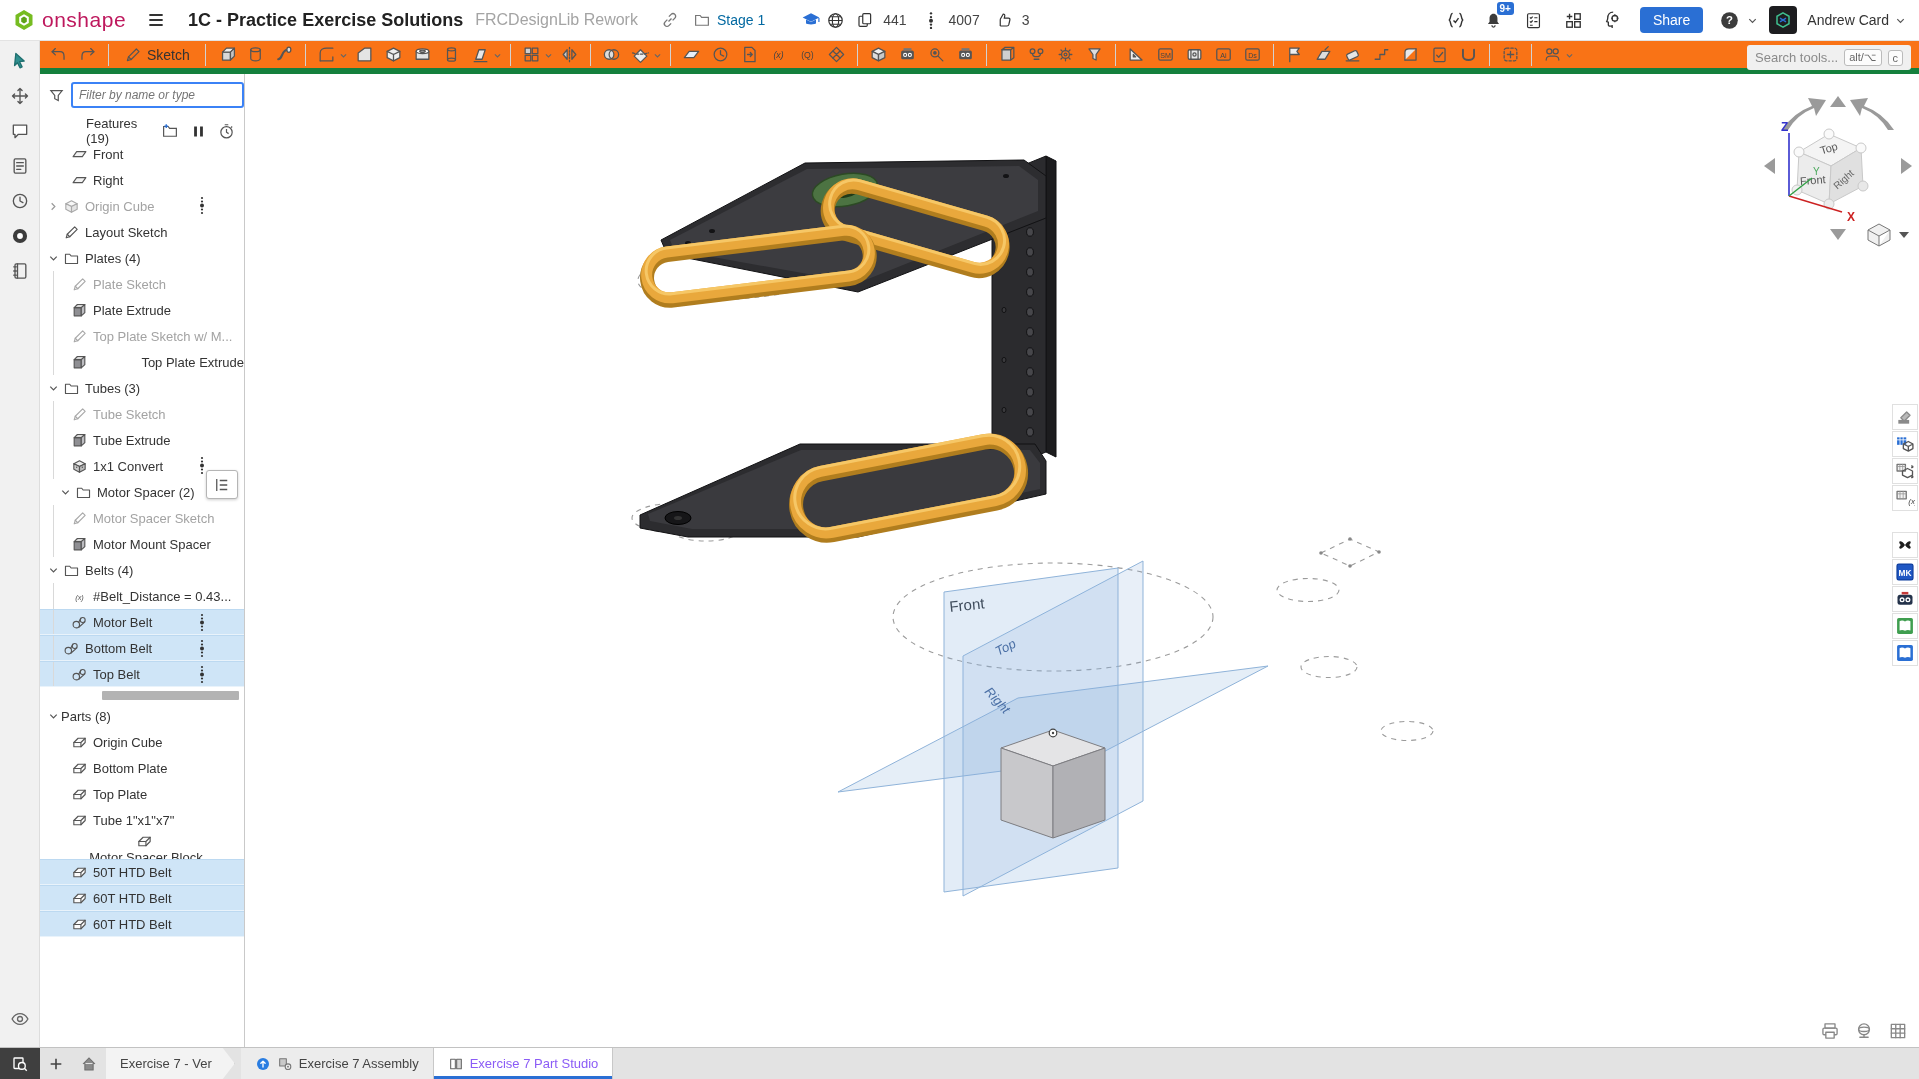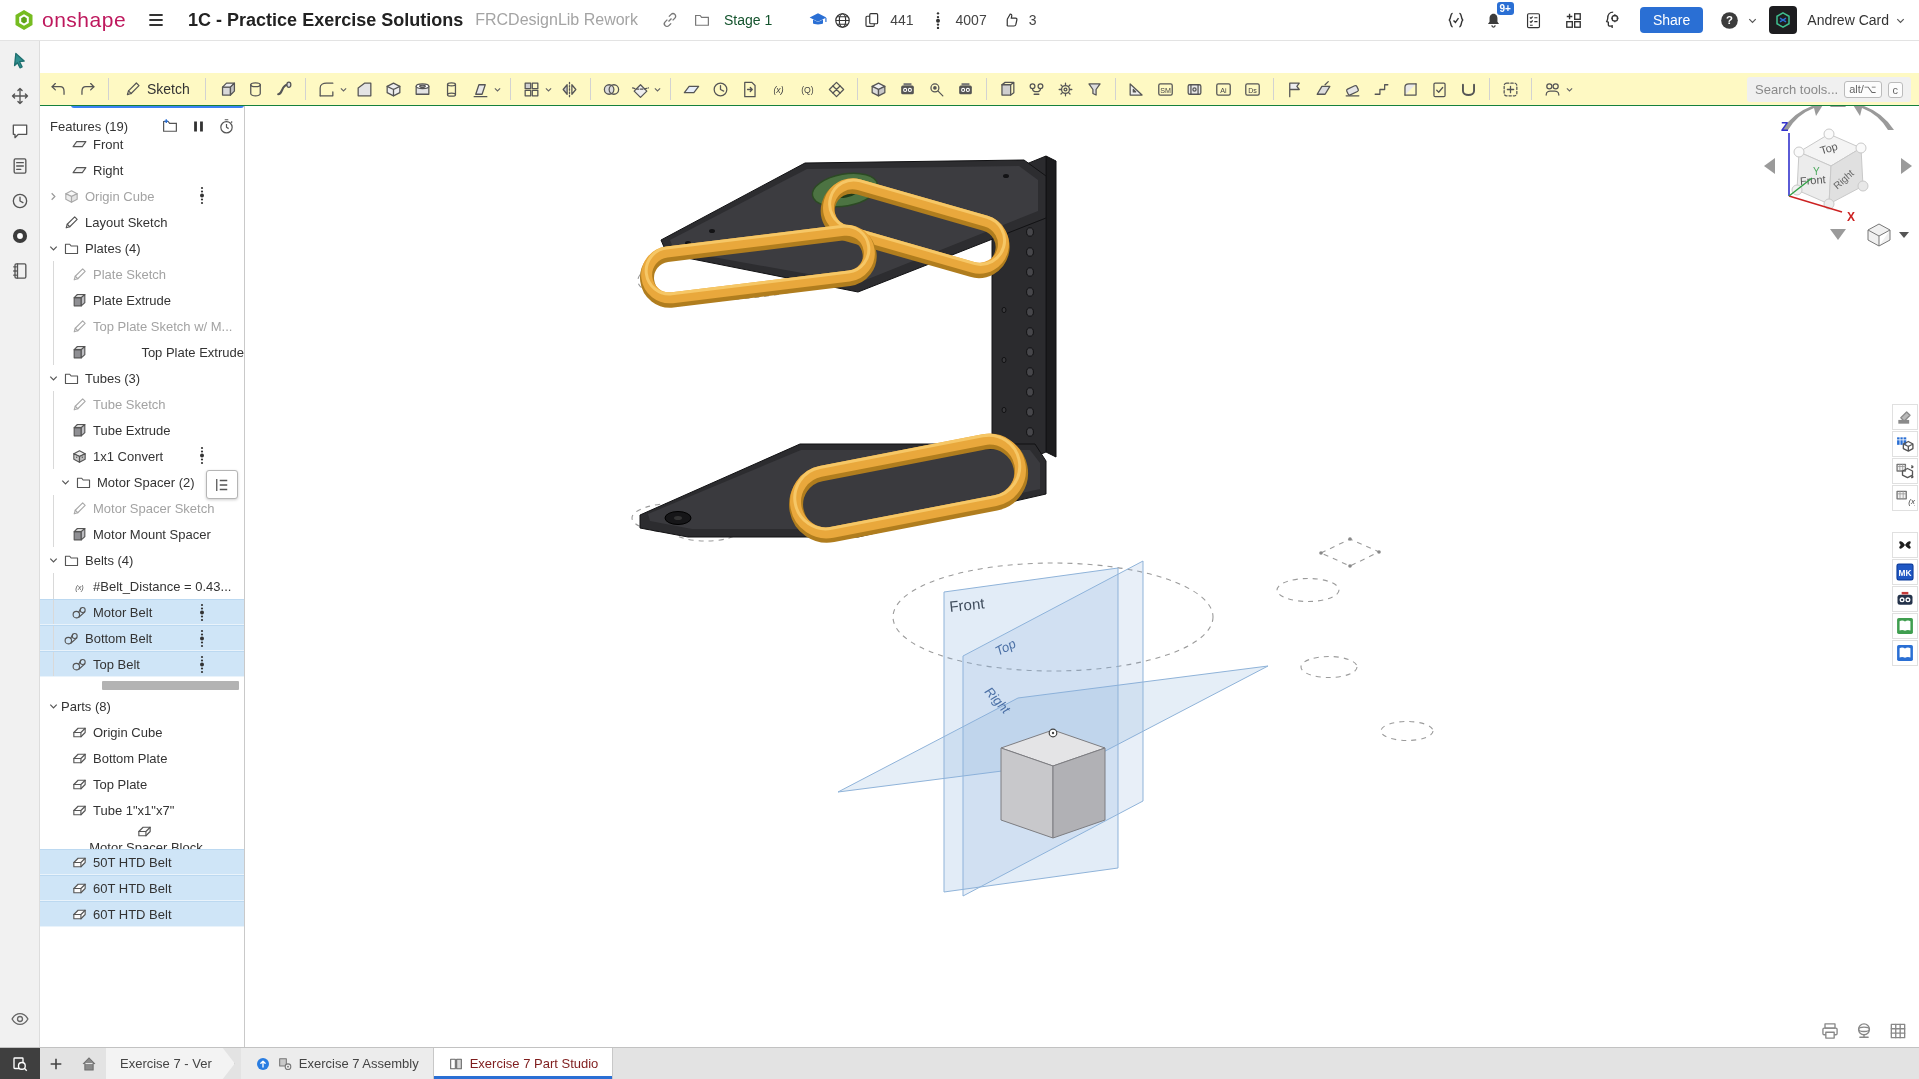--- a/index.html
+++ b/index.html
@@ -7,48 +7,48 @@
 
   
   .topbar{position:absolute;left:0;top:0;width:1919px;height:41px;background:#fff;border-bottom:1px solid #e3e3e3;display:flex;align-items:center;padding:0 12px;box-sizing:border-box;z-index:30;}
   .logo-word{font-size:21px;color:#be185d;margin:0 4px 0 6px;letter-spacing:.5px;}
   .hamburger{margin:0 10px 0 14px;cursor:pointer;}
   .doc-title{font-size:18px;font-weight:bold;color:#222;margin-left:10px;white-space:nowrap;}
   .doc-sub{font-size:16px;color:#a4a4a4;margin-left:12px;white-space:nowrap;}
   .tb-ic{display:inline-flex;align-items:center;justify-content:center;width:24px;height:24px;flex:none;}
   .tb-group{display:flex;align-items:center;gap:4px;}
   .stat-num{font-size:14px;color:#444;margin:0 2px;}
-  .stage-label{font-size:14px;color:#14532d;margin-left:10px;}
+  .stage-label{font-size:14px;color:#0369a1;margin-left:3px;}
   .share-btn{background:#2a6fd4;color:#fff;font-size:14px;border:none;border-radius:4px;padding:5px 13px;margin:0 10px;cursor:pointer;}
   .badge{position:absolute;top:-6px;right:-8px;background:#2a6fd4;color:#fff;font-size:10px;border-radius:3px;padding:1px 3px;font-weight:bold;}
   .avatar{width:28px;height:28px;background:#1d1d1f;border-radius:4px;display:flex;align-items:center;justify-content:center;margin:0 6px;}
   .user-name{font-size:14px;color:#333;}
 
   
-  .ftoolbar{position:absolute;left:40px;top:41px;width:1879px;height:33px;background:#fef9c3;border-bottom:1px solid #15803d;display:flex;align-items:center;padding-left:5px;box-sizing:border-box;z-index:25;gap:2px;margin-top:32px;}
+  .ftoolbar{position:absolute;left:40px;top:41px;width:1879px;height:33px;background:#f97316;border-bottom:6px solid #15803d;display:flex;align-items:center;padding-left:5px;box-sizing:border-box;z-index:25;gap:2px;}
   .tcell{width:27px;height:27px;display:flex;align-items:center;justify-content:center;border-radius:3px;cursor:pointer;flex:none;}
   .tdiv{width:1px;height:22px;background:#d2d2d2;margin:0 5px;flex:none;}
   .tcaret{margin-left:-3px;flex:none;width:10px;}
   .sketch-btn{display:flex;align-items:center;gap:5px;padding:0 8px;height:27px;border-radius:3px;cursor:pointer;flex:none;}
   .sketch-btn span{font-size:14px;color:#333;}
   .search-tools{position:absolute;right:8px;top:4px;height:25px;display:flex;align-items:center;gap:6px;background:#f0f0f0;border-radius:3px;padding:0 8px;}
   .search-tools .st-label{font-size:13px;color:#8a8a8a;}
   .key-badge{font-size:11px;color:#666;border:1px solid #bbb;background:#fcfcfc;border-radius:3px;padding:1px 4px;}
 
   
   .leftstrip{position:absolute;left:0;top:41px;width:40px;height:1007px;background:#f1f1f1;border-right:1px solid #ddd;z-index:20;display:flex;flex-direction:column;align-items:center;padding-top:6px;box-sizing:border-box;}
   .ls-ic{width:28px;height:28px;display:flex;align-items:center;justify-content:center;margin-bottom:7px;border-radius:4px;cursor:pointer;}
   .ls-bottom{position:absolute;bottom:8px;left:6px;}
 
   
   .fpanel{position:absolute;left:40px;top:74px;width:205px;height:974px;background:#fff;border-right:1px solid #c9c9c9;z-index:20;box-sizing:border-box;}
   .filter-row{display:flex;align-items:center;padding:8px 6px 4px 6px;gap:5px;}
   .filter-input{flex:1;height:22px;border:2px solid #3b82f6;border-radius:3px;font-size:12px;font-style:italic;color:#555;padding:0 6px;font-family:"Liberation Sans",sans-serif;}
   .feat-head{display:flex;align-items:center;padding:4px 8px 4px 10px;}
-  .feat-head .fh-label{font-size:13px;color:#333;flex:1;}
+  .feat-head .fh-label{font-size:13px;color:#333;flex:1;margin-left:36px;}
   .fh-ic{width:20px;height:20px;display:flex;align-items:center;justify-content:center;margin-left:8px;cursor:pointer;}
   .tree{position:relative;overflow:hidden;height:880px;}
   .tree-row{position:relative;height:26px;display:flex;align-items:center;font-size:13px;color:#333;cursor:pointer;box-sizing:border-box;}
   .tree-row.first{margin-top:-9px;}
   .tree-row.selected{background:#cfe5f7;border-top:1px solid #bcd9f1;border-bottom:1px solid #e9f3fb;}
   .tree-row.disabled{color:#a3a3a3;}
   .tree-row.disabled .t-ic svg{opacity:.5;}
   .t-chev{width:16px;display:flex;justify-content:center;flex:none;margin-left:5px;}
   .t-ic{width:20px;display:flex;justify-content:center;flex:none;margin-right:4px;}
   .t-label{white-space:nowrap;overflow:hidden;text-overflow:ellipsis;flex:1;}
@@ -68,21 +68,21 @@
   .rp-ic{width:26px;height:26px;background:#fff;border:1px solid #e0e0e0;display:flex;align-items:center;justify-content:center;cursor:pointer;margin-bottom:1px;box-sizing:border-box;}
   .rp-gap{height:20px;}
 
   
   .tabbar{position:absolute;left:0;bottom:0;width:1919px;height:31px;background:#e3e3e3;border-top:1px solid #c2c2c2;display:flex;align-items:stretch;z-index:30;}
   .tab-search{width:40px;background:#3f3f3f;display:flex;align-items:center;justify-content:center;cursor:pointer;flex:none;}
   .tab-plus{width:32px;display:flex;align-items:center;justify-content:center;cursor:pointer;flex:none;}
   .tab-home{width:34px;display:flex;align-items:center;justify-content:center;cursor:pointer;flex:none;}
   .tab{display:flex;align-items:center;gap:6px;padding:0 14px;font-size:13px;color:#444;background:#ececec;border-right:1px solid #c8c8c8;cursor:pointer;white-space:nowrap;}
   .tab.pointed{clip-path:polygon(0 0,calc(100% - 12px) 0,100% 50%,calc(100% - 12px) 100%,0 100%);padding-right:22px;margin-right:6px;background:#f3f3f3;}
-  .tab.active{background:#fff;box-shadow:inset 0 -3px 0 #2a6fd4;color:#7f1d1d;}
+  .tab.active{background:#fff;box-shadow:inset 0 -3px 0 #2a6fd4;color:#8b5cf6;}
 </style>
 </head>
 <body>
 
 <div id="stage">
 
   <div class="topbar">
     <span class="tb-ic">
       <svg width="26" height="26" viewBox="0 0 24 24">
           <path d="M12 2 L20.5 7 V17 L12 22 L3.5 17 V7 Z" fill="#76bc21"></path>

